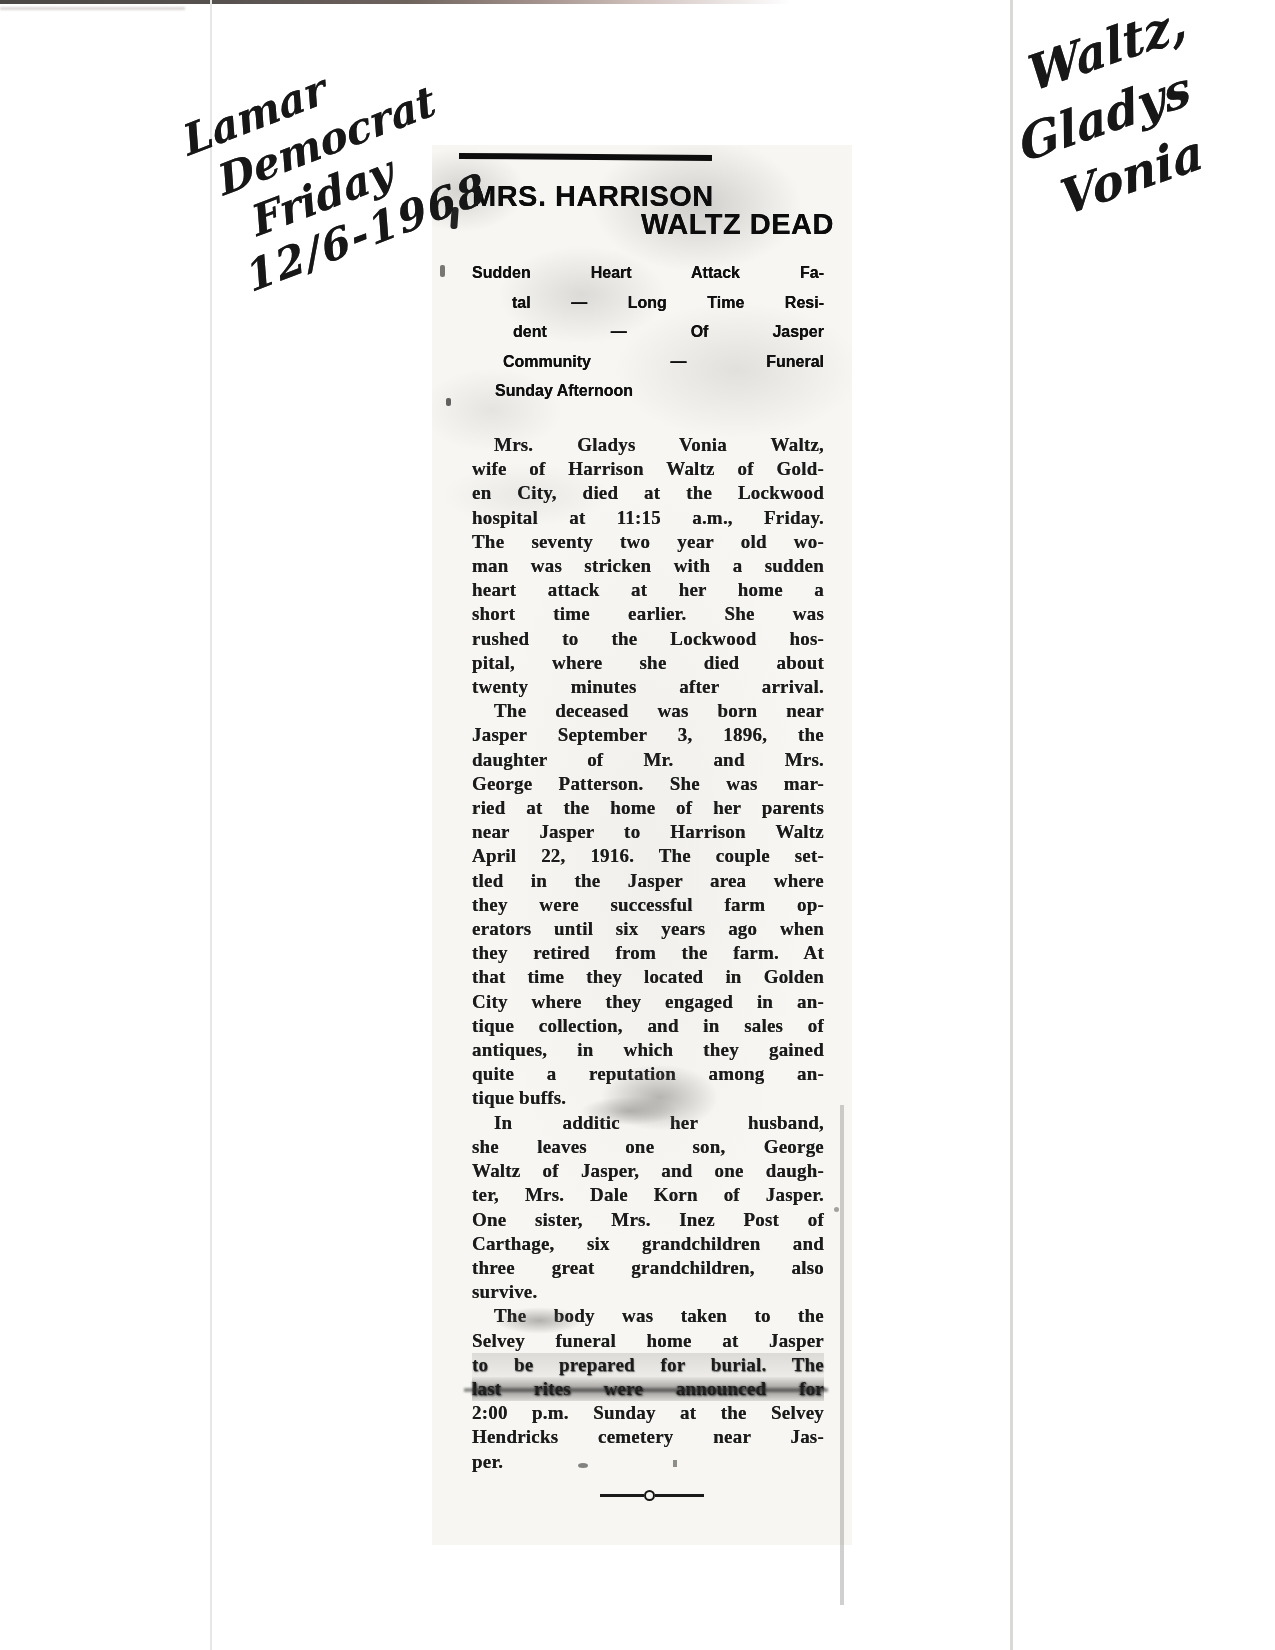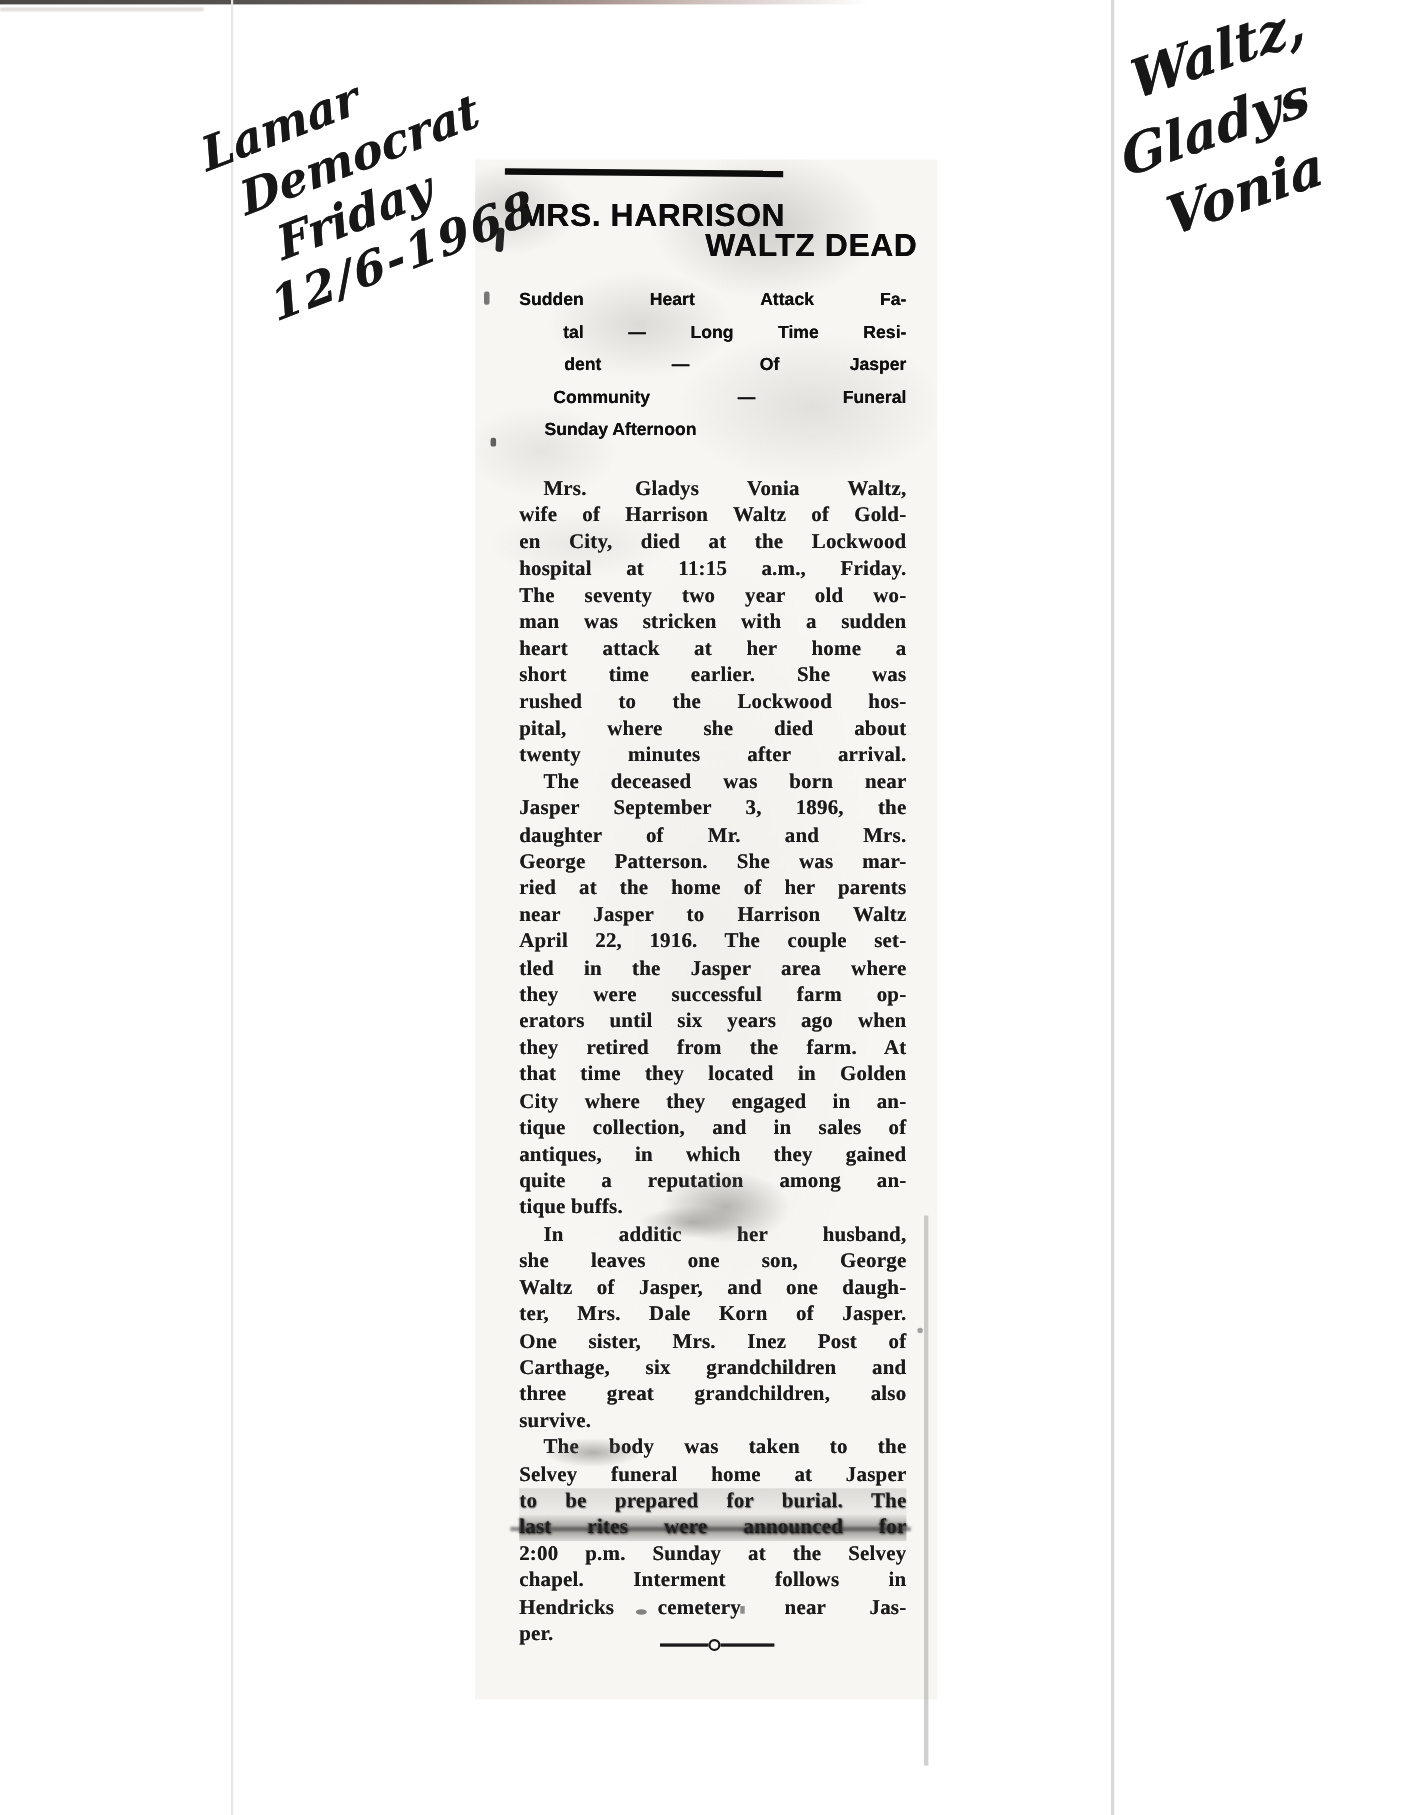--- a/index.html
+++ b/index.html
@@ -190,21 +190,20 @@
         <div class="b-line">Carthage, six grandchildren and</div>
         <div class="b-line">three great grandchildren, also</div>
         <div class="b-line short">survive.</div>
       </div>
       <div class="para">
         <div class="b-line first">The body was taken to the</div>
         <div class="b-line">Selvey funeral home at Jasper</div>
         <div class="b-line smear-light">to be prepared for burial. The</div>
         <div class="b-line smear-heavy">last rites were announced for</div>
         <div class="b-line">2:00 p.m. Sunday at the Selvey</div>
-        <div class="b-line">chapel. Interment follows in</div>
         <div class="b-line">Hendricks cemetery near Jas-</div>
         <div class="b-line short">per.</div>
       </div>
     </div>
 
   <div class="blob" id="blob-buffs"></div>
   <div class="blob" id="blob-additic"></div>
   <div class="blob" id="blob-body"></div>
   <div class="blob" id="streak-right"></div>
   <div class="speck" id="sp1"></div>

